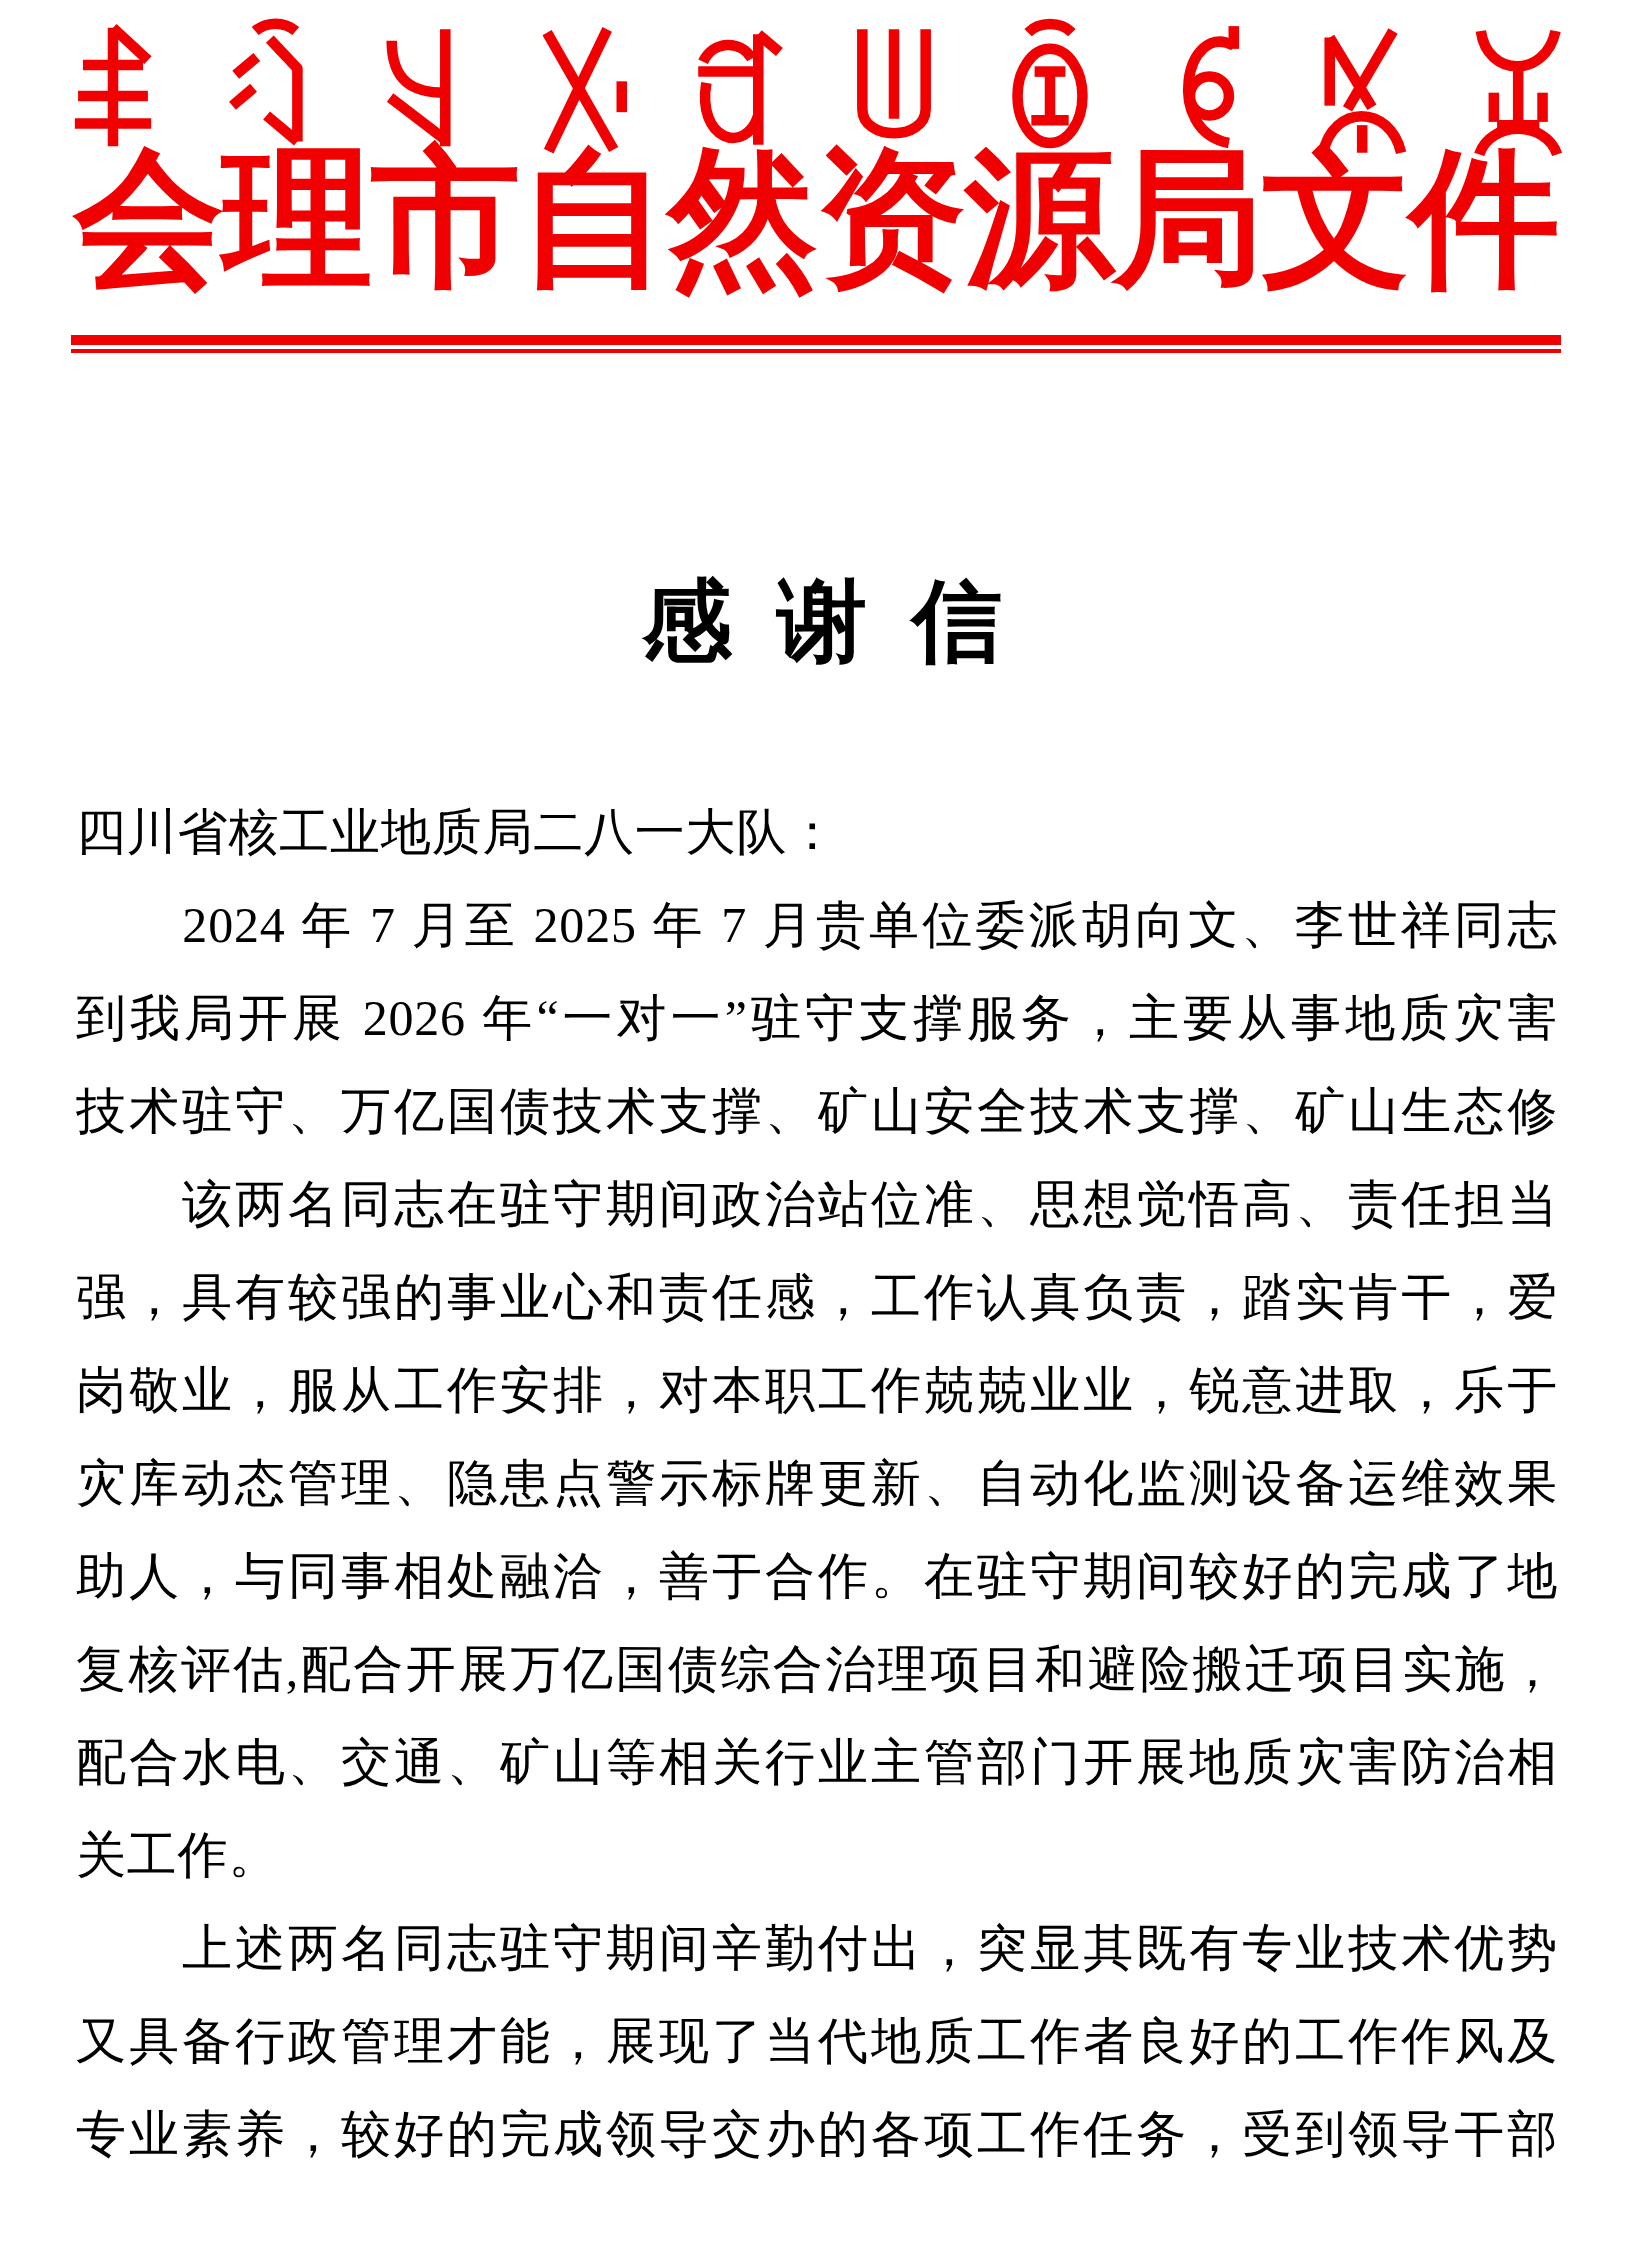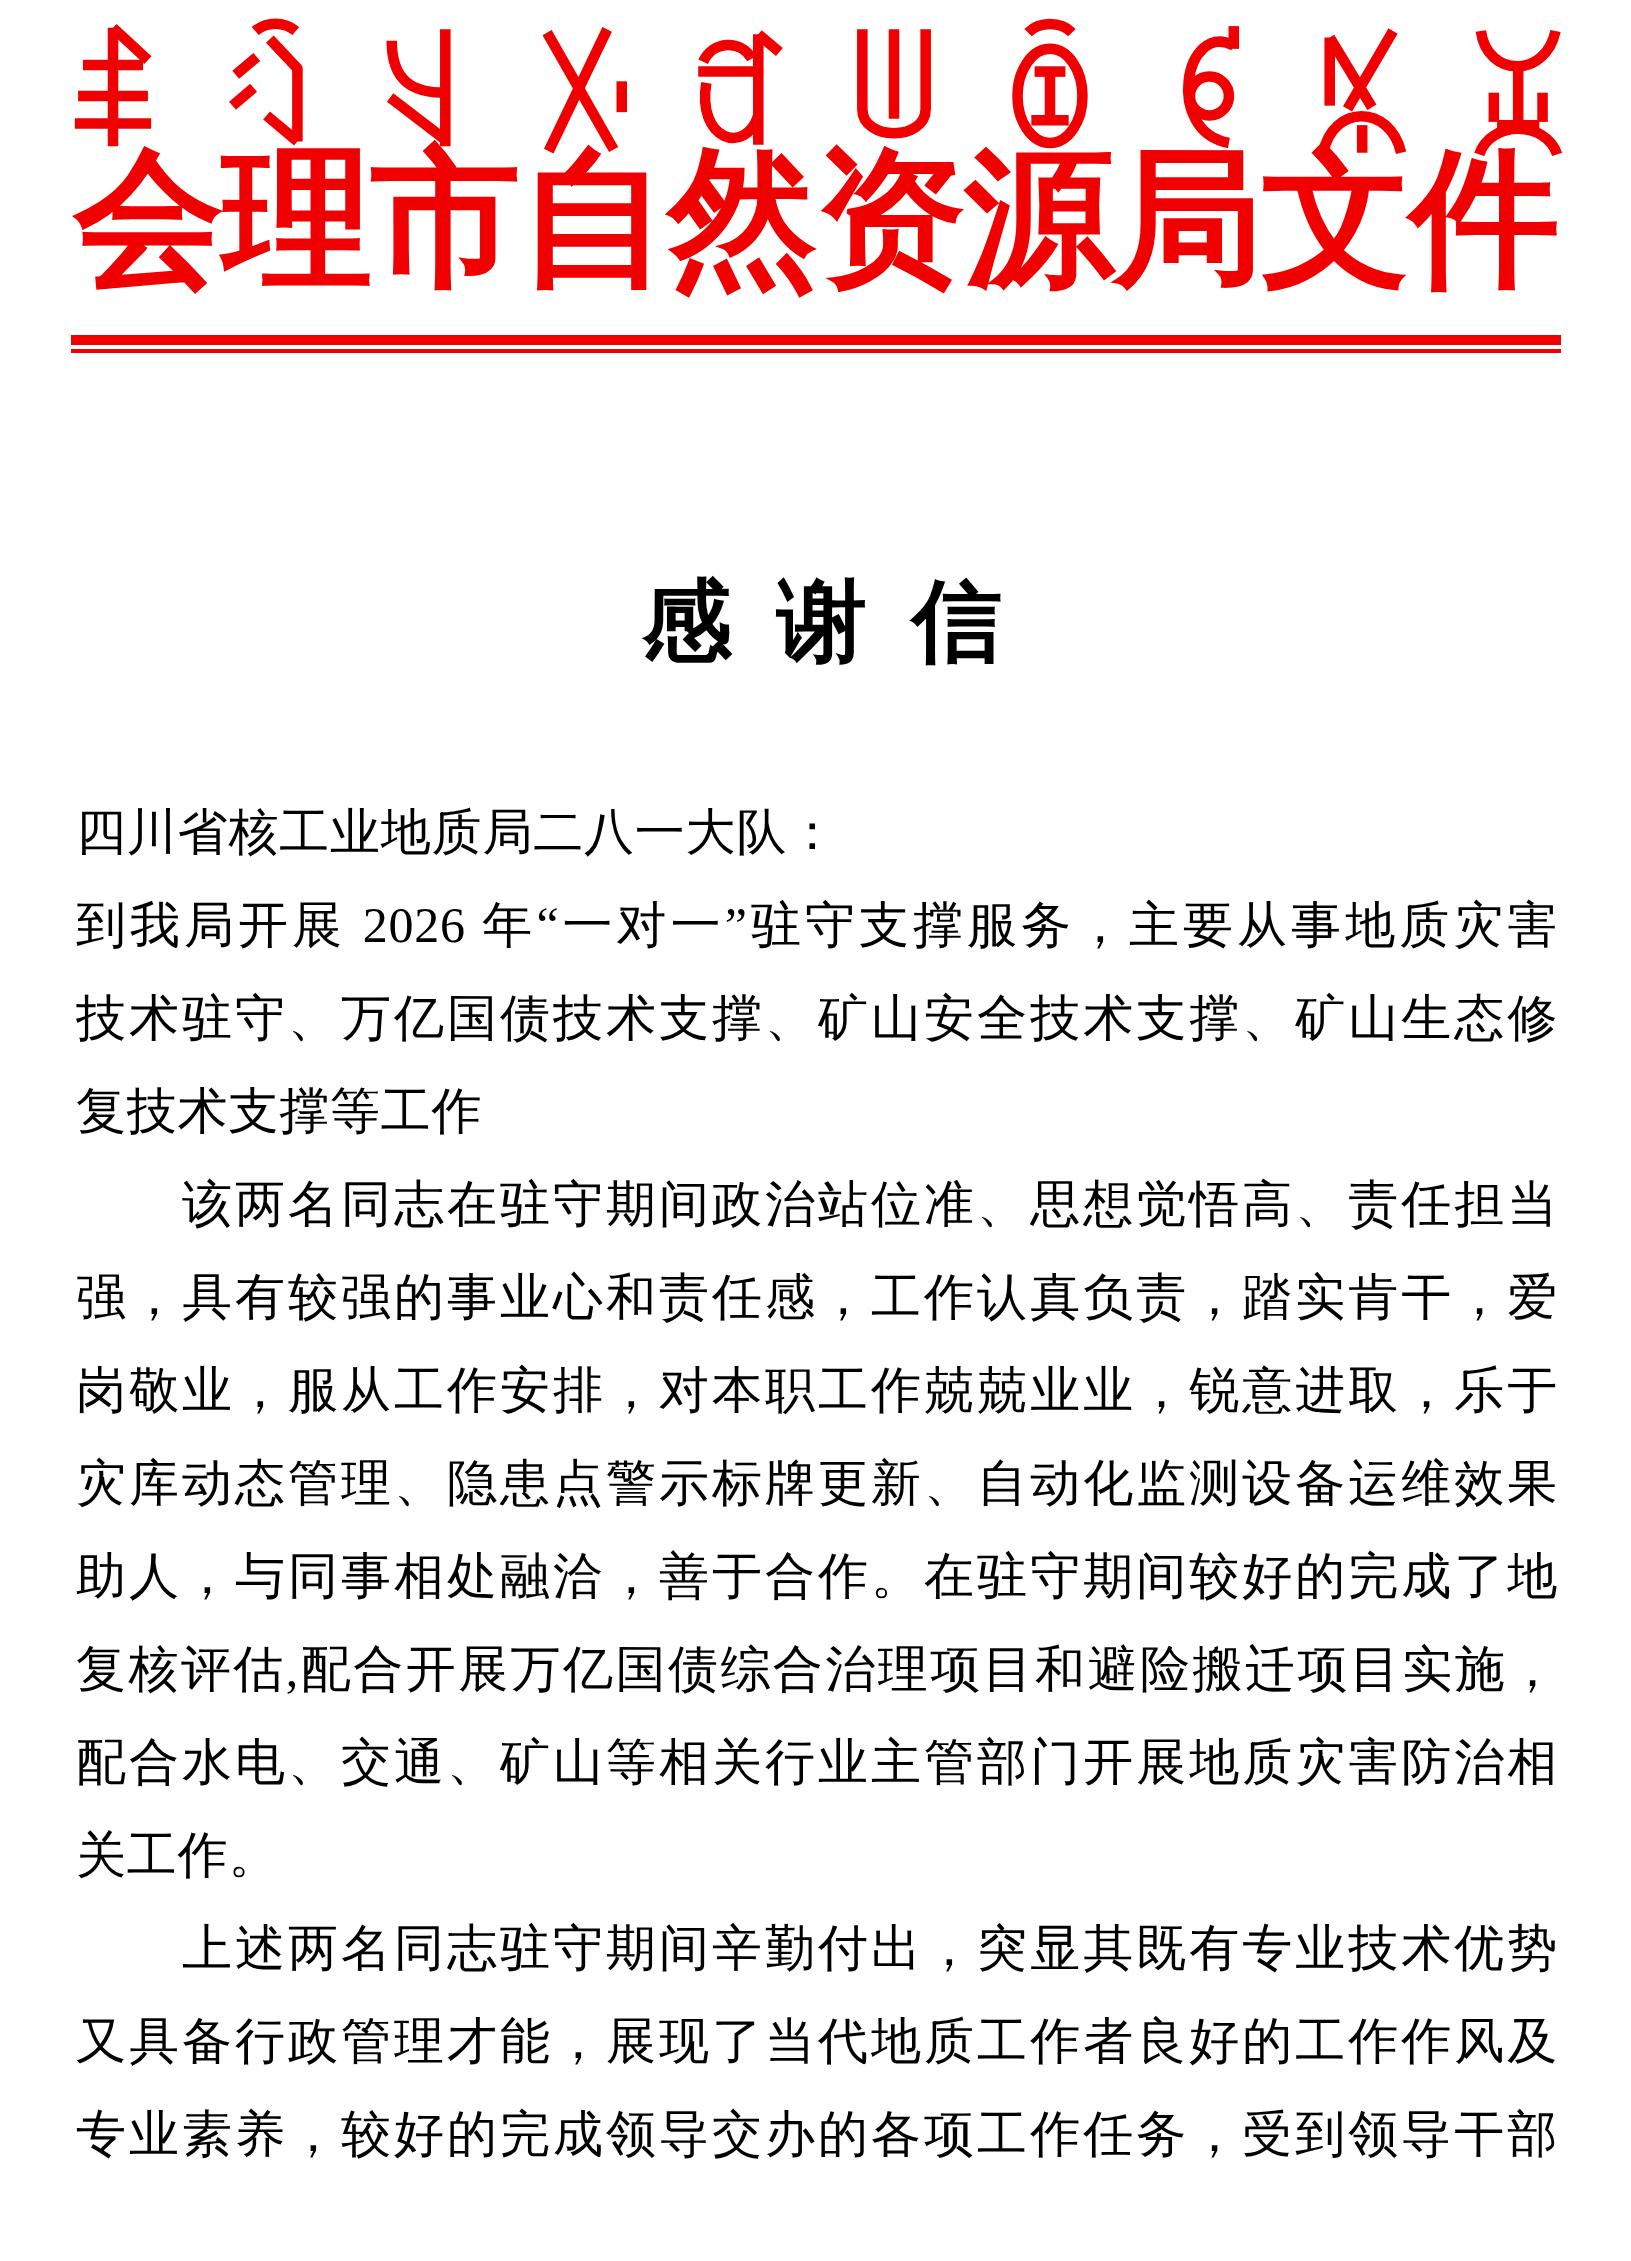--- a/index.html
+++ b/index.html
@@ -178,23 +178,23 @@
 
   <div class="agency-title">会理市自然资源局文件</div>
 
   <div class="rule-thick"></div>
   <div class="rule-thin"></div>
 
   <div class="letter-title">感谢信</div>
 
   <div class="body-block">
     <div class="line">四川省核工业地质局二八一大队：</div>
+    <div class="line justify">　　2024 年 7 月至 2025 年 7 月贵单位委派胡向文、李世祥同志</div>
     <div class="line justify">到我局开展 2026 年“一对一”驻守支撑服务，主要从事地质灾害</div>
     <div class="line justify">技术驻守、万亿国债技术支撑、矿山安全技术支撑、矿山生态修</div>
-    <div class="line">复技术支撑等工作</div>
     <div class="line justify">　　该两名同志在驻守期间政治站位准、思想觉悟高、责任担当</div>
     <div class="line justify">强，具有较强的事业心和责任感，工作认真负责，踏实肯干，爱</div>
     <div class="line justify">岗敬业，服从工作安排，对本职工作兢兢业业，锐意进取，乐于</div>
     <div class="line justify">灾库动态管理、隐患点警示标牌更新、自动化监测设备运维效果</div>
     <div class="line justify">助人，与同事相处融洽，善于合作。在驻守期间较好的完成了地</div>
     <div class="line justify">复核评估,配合开展万亿国债综合治理项目和避险搬迁项目实施，</div>
     <div class="line justify">配合水电、交通、矿山等相关行业主管部门开展地质灾害防治相</div>
     <div class="line">关工作。</div>
     <div class="line justify">　　上述两名同志驻守期间辛勤付出，突显其既有专业技术优势</div>
     <div class="line justify">又具备行政管理才能，展现了当代地质工作者良好的工作作风及</div>

